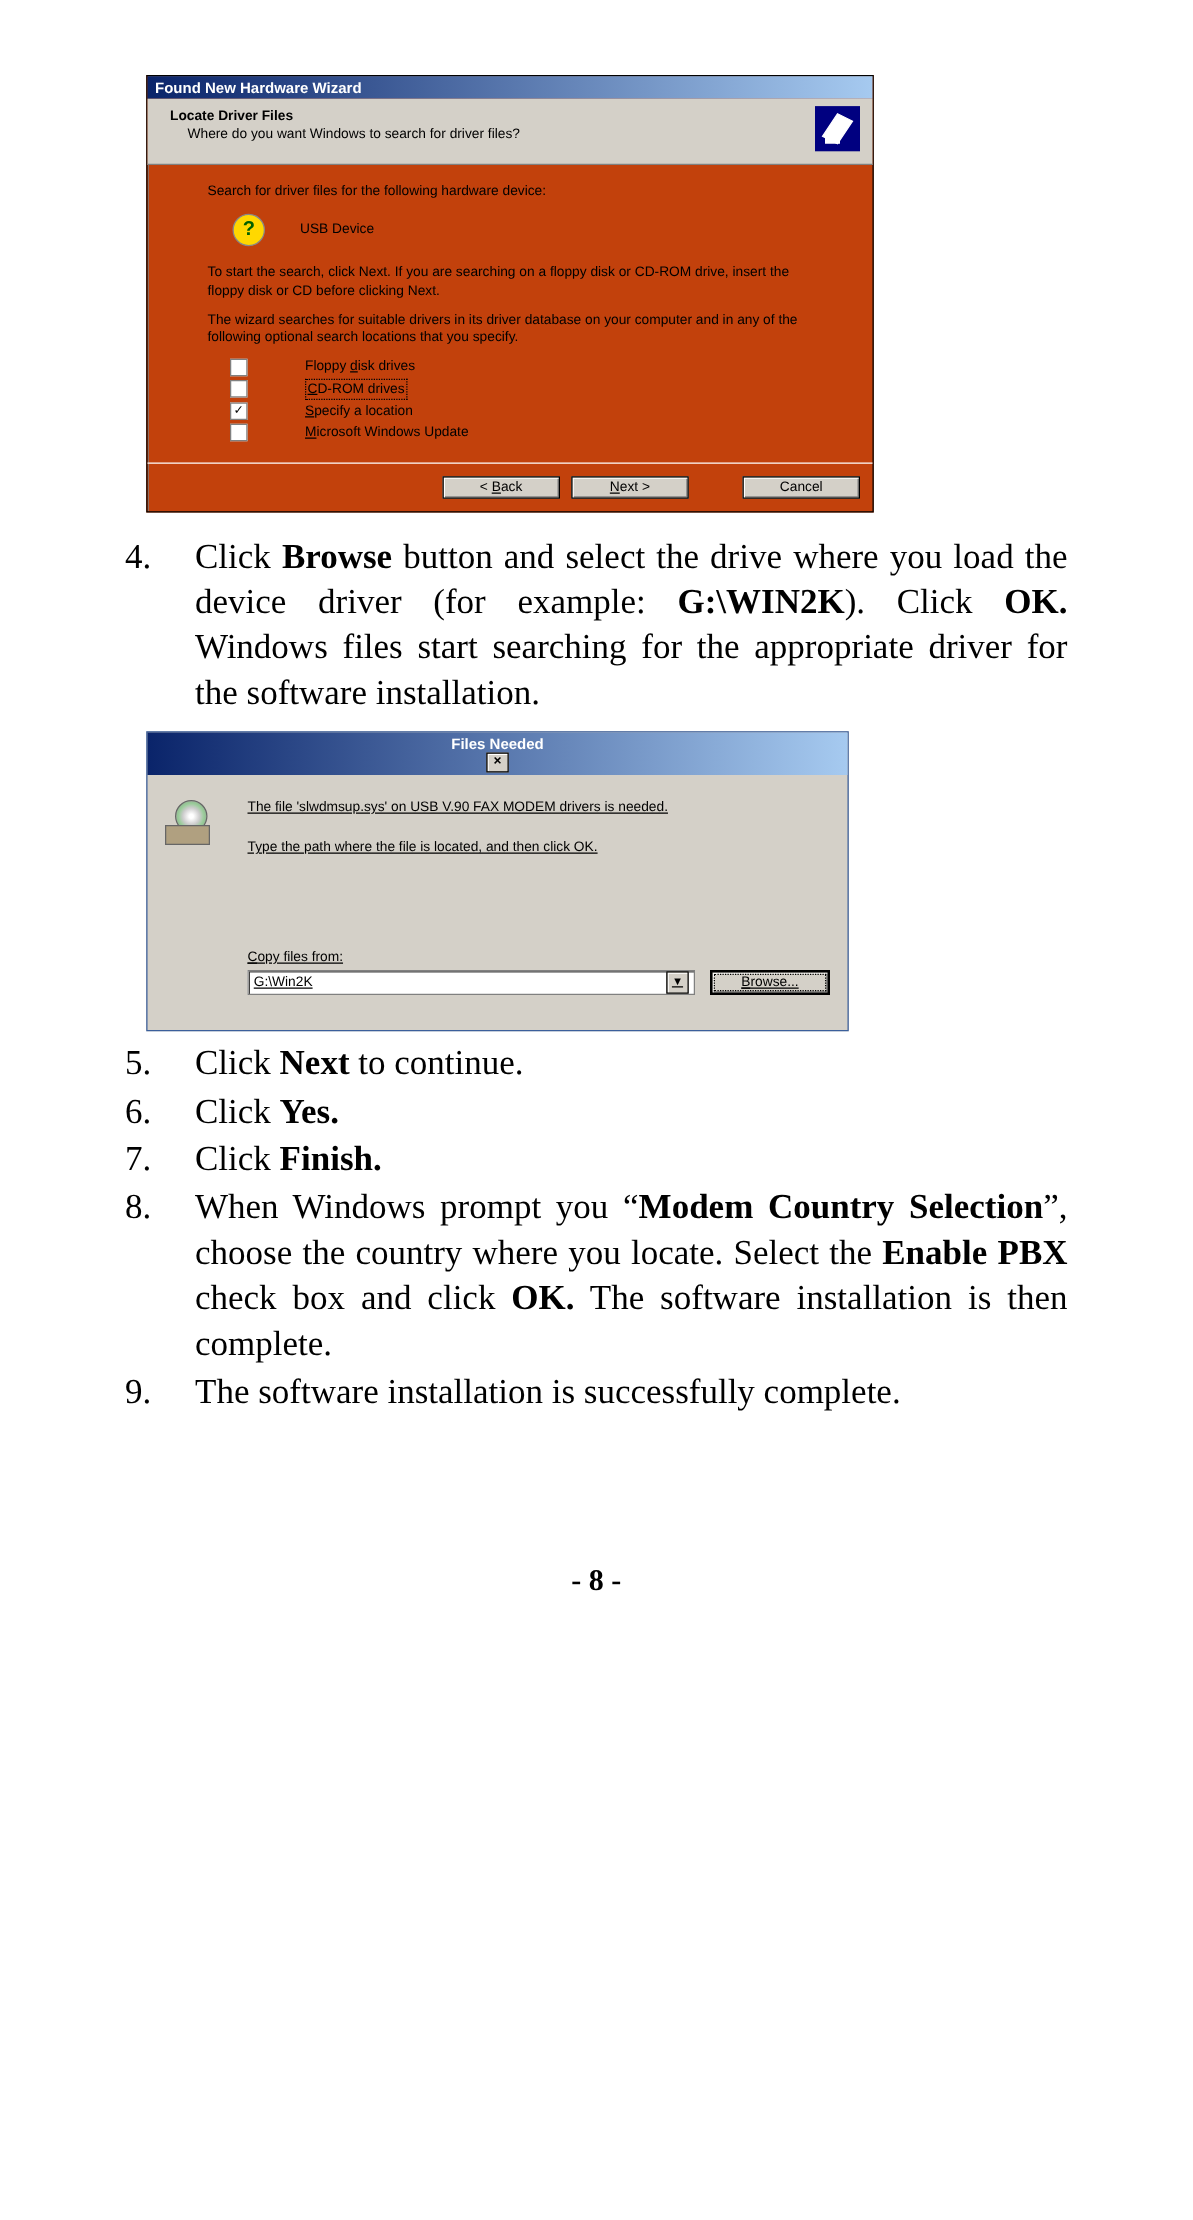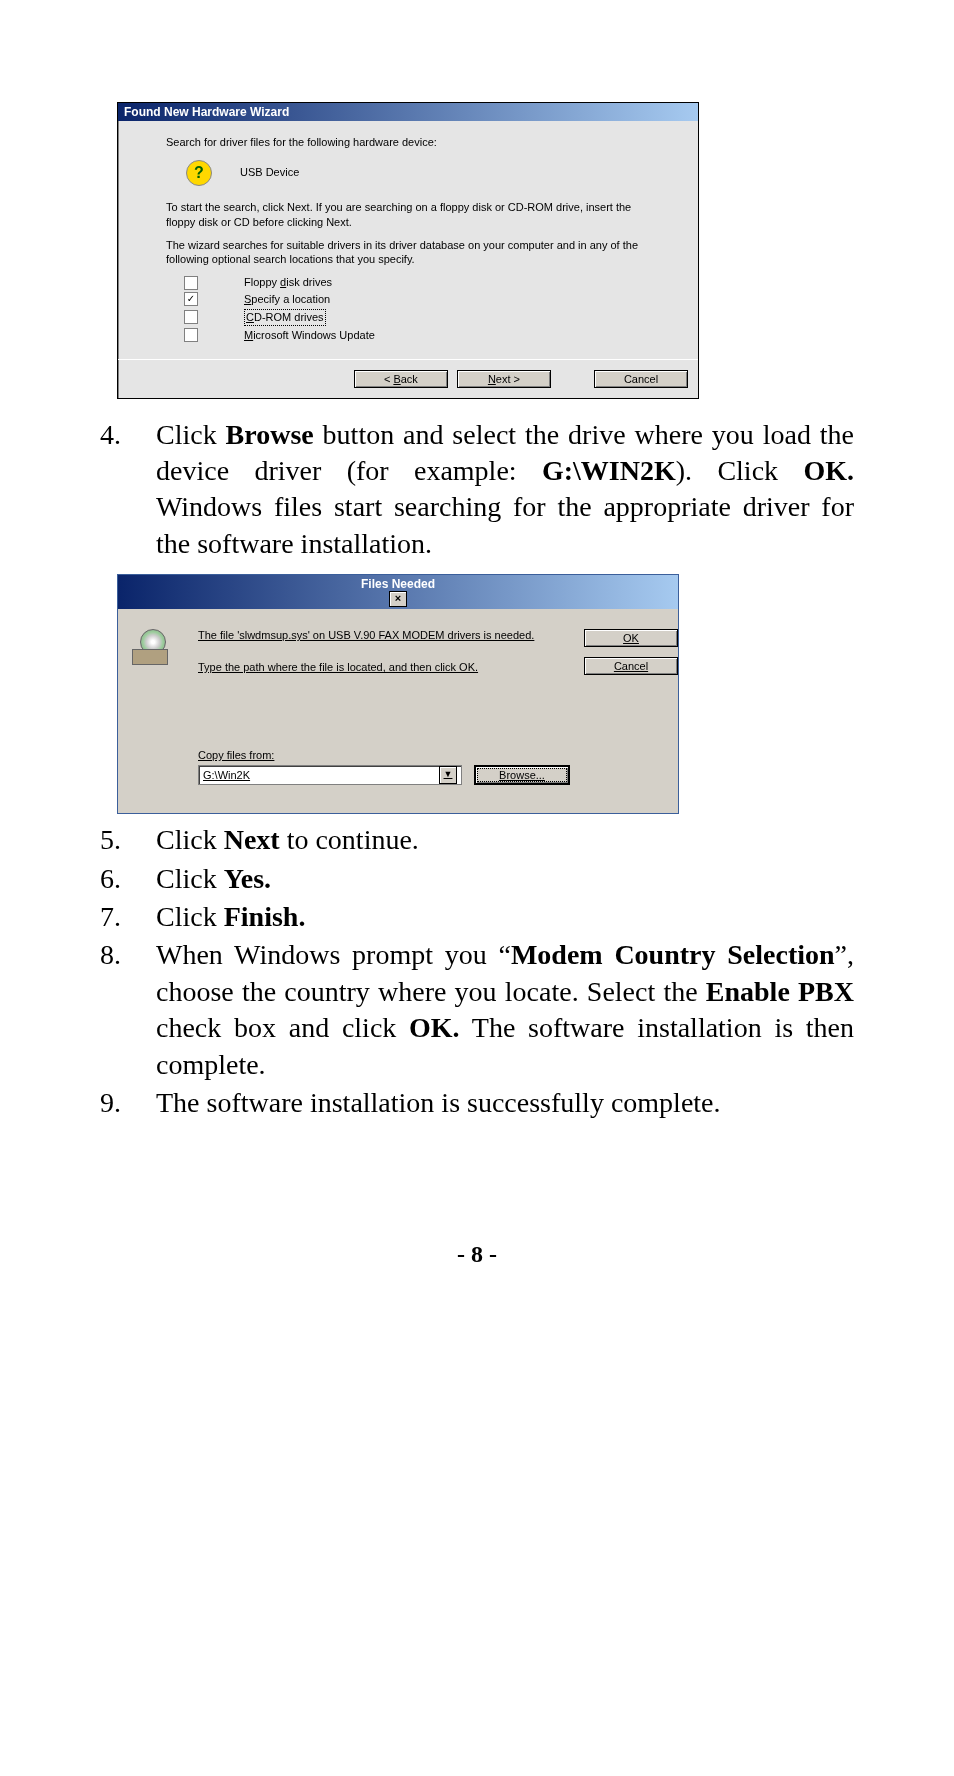--- a/index.html
+++ b/index.html
@@ -9,26 +9,25 @@
     font-family: "Times New Roman", serif;
     width: 954px;
   }
   .page {
     padding: 60px 100px 40px 100px;
   }
   .wizard-window {
     margin-left: 17px;
     width: 580px;
     border: 1px solid #000;
-    background: #e5e5e5;
+    background: #c2410c;
     box-shadow: 1px 1px 0 #808080 inset;
     font-family: Tahoma, Arial, sans-serif;
     font-size: 11px;
     color: #000;
-    margin-top: 42px;
   }
   .titlebar {
     background: linear-gradient(to right, #0a246a, #a6caf0);
     color: #fff;
     font-weight: bold;
     padding: 2px 6px;
     font-size: 12px;
   }
   .wizard-header {
     background: #d4d0c8;
@@ -258,40 +257,51 @@
     margin-top: 120px;
   }
 </style>
 </head>
 <body>
 
 <div class="page">
 
   <div class="wizard-window">
     <div class="titlebar">Found New Hardware Wizard</div>
+    <div class="wizard-header">
+      <div class="wizard-header-title">Locate Driver Files</div>
+      <div class="wizard-header-sub">Where do you want Windows to search for driver files?</div>
+      <div class="wizard-header-icon">
+        <svg class="hdr-icon-svg" viewBox="0 0 36 36">
+          <rect width="36" height="36" fill="#000080"></rect>
+          <path d="M6 24 L18 6 L30 12 L18 30 Z" fill="#fff" stroke="#fff"></path>
+          <rect x="8" y="22" width="12" height="8" fill="#fff"></rect>
+        </svg>
+      </div>
+    </div>
     <div class="wizard-body">
       <div class="para">Search for driver files for the following hardware device:</div>
       <div class="device-row">
         <div class="qmark-icon">?</div>
         <div>USB Device</div>
       </div>
       <div class="para">To start the search, click Next. If you are searching on a floppy disk or CD-ROM drive, insert the floppy disk or CD before clicking Next.</div>
       <div class="para">The wizard searches for suitable drivers in its driver database on your computer and in any of the following optional search locations that you specify.</div>
       <div class="opt-list">
         <div class="opt-item">
           <span class="chk"></span>
           <span class="opt-label"><span>Floppy </span><span class="ul">d</span><span>isk drives</span></span>
         </div>
         <div class="opt-item">
+          <span class="chk"></span>
+          <span class="opt-label dotted-focus"><span class="ul">C</span><span>D-ROM drives</span></span>
+        </div>
+        <div class="opt-item">
           <span class="chk checked"></span>
           <span class="opt-label"><span class="ul">S</span><span>pecify a location</span></span>
-        </div>
-        <div class="opt-item">
-          <span class="chk"></span>
-          <span class="opt-label dotted-focus"><span class="ul">C</span><span>D-ROM drives</span></span>
         </div>
         <div class="opt-item">
           <span class="chk"></span>
           <span class="opt-label"><span class="ul">M</span><span>icrosoft Windows Update</span></span>
         </div>
       </div>
     </div>
     <div class="wizard-footer">
       <span class="win-btn"><span>&lt; </span><span style="text-decoration:underline">B</span><span>ack</span></span>
       <span class="win-btn"><span style="text-decoration:underline">N</span><span>ext &gt;</span></span>
@@ -323,24 +333,20 @@
           <div><span style="text-decoration:underline">C</span><span>opy files from:</span></div>
           <div class="path-row">
             <div class="path-input">
               <span>G:\Win2K</span>
               <span class="dropdown-arrow">▼</span>
             </div>
             <span class="win-btn browse-btn"><span style="text-decoration:underline">B</span><span>rowse...</span></span>
           </div>
         </div>
       </div>
-      <div class="files-right">
-        <span class="win-btn">OK</span>
-        <span class="win-btn">Cancel</span>
-      </div>
     </div>
   </div>
 
   <div class="doc-list" style="margin-top:6px;">
     <div class="doc-item">
       <div class="doc-num">5.</div>
       <div class="doc-text"><span>Click </span><b>Next</b><span> to continue.</span></div>
     </div>
     <div class="doc-item">
       <div class="doc-num">6.</div>

